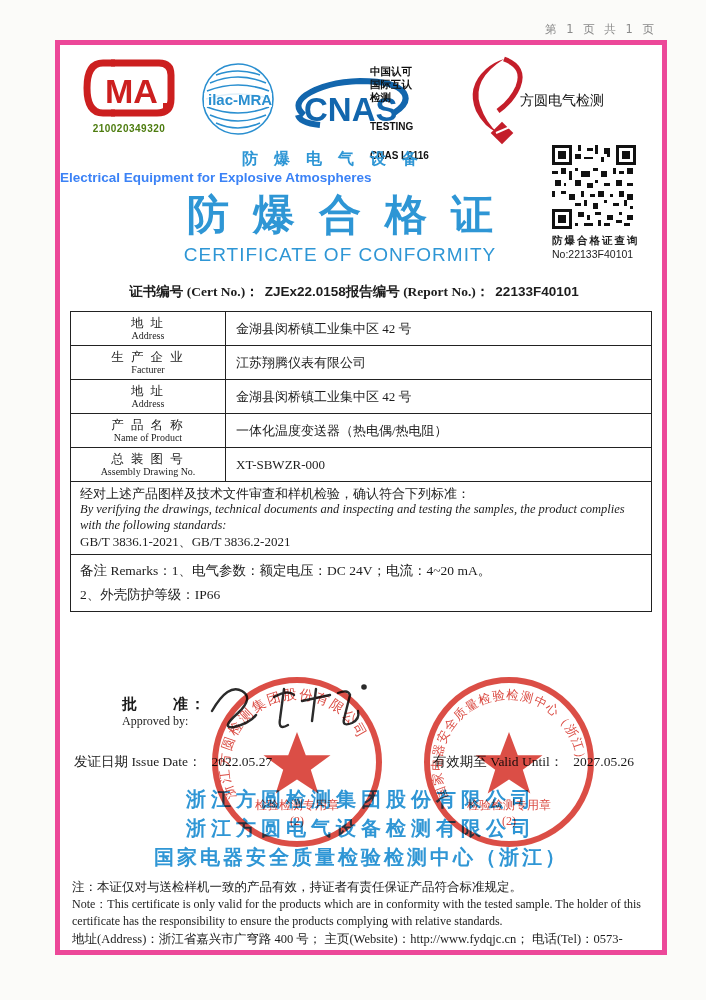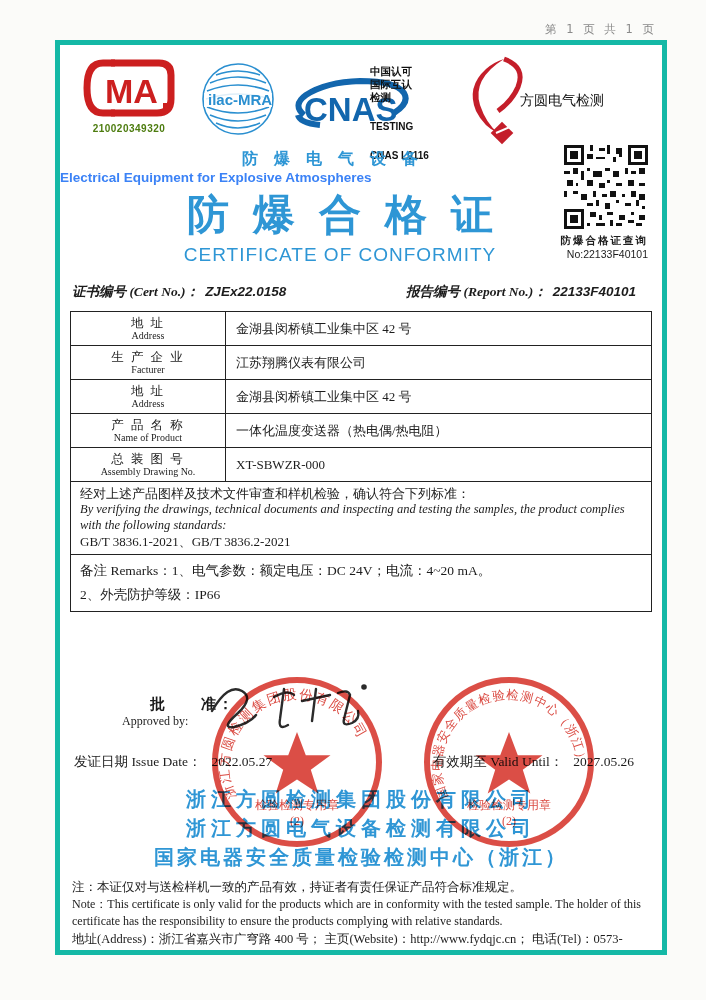--- a/index.html
+++ b/index.html
@@ -9,66 +9,66 @@
     font-family:"Liberation Serif","DejaVu Serif",serif;
     color:#1c1c1c;overflow:hidden;
   }
   .page-number{
     position:absolute;top:22px;left:545px;
     font-size:11.5px;color:#8a8a8a;letter-spacing:3px;
     font-family:"DejaVu Sans",sans-serif;
   }
   .frame{
     position:absolute;left:55px;top:40px;width:612px;height:915px;
-    border:5px solid #14b8a6;background:#fff;box-sizing:border-box;overflow:hidden;
+    border:5px solid #ec4899;background:#fff;box-sizing:border-box;overflow:hidden;
   }
   .inner{position:absolute;left:0;top:0;width:602px;height:905px;}
 
   
   .logos{position:absolute;left:0;top:8px;width:602px;height:100px;}
   .cma{position:absolute;left:14px;top:6px;width:110px;text-align:center;}
   .cma-num{color:#4d7c0f;font-weight:bold;font-size:10px;letter-spacing:.5px;font-family:"Liberation Sans",sans-serif;margin-top:2px;}
   .ilac{position:absolute;left:140px;top:8px;}
   .cnas{position:absolute;left:230px;top:22px;}
   .cnas-info{position:absolute;left:310px;top:12px;font-family:"Liberation Sans",sans-serif;font-weight:bold;color:#111;}
   .cnas-info .cn{font-size:10.5px;line-height:13px;}
   .cnas-info .en{font-size:10px;line-height:12px;margin-top:17px;}
   .fangyuan{position:absolute;left:386px;top:0px;}
 
   
   .h-cn-small{position:absolute;top:104px;width:540px;text-align:center;color:#2e96d5;font-size:16px;font-weight:bold;letter-spacing:16px;text-indent:16px;}
   .h-en-small{position:absolute;top:125px;width:540px;text-align:left;color:#3b82f6;font-size:13.5px;font-weight:bold;font-family:"Liberation Sans",sans-serif;}
   .h-cn-large{position:absolute;top:142px;width:560px;text-align:center;color:#2e96d5;font-size:42px;font-weight:bold;letter-spacing:24px;text-indent:24px;}
   .h-en-large{position:absolute;top:199px;width:560px;text-align:center;color:#2e96d5;font-size:19px;letter-spacing:1px;font-family:"Liberation Sans",sans-serif;}
 
-  .qr-block{position:absolute;right:14px;top:100px;width:96px;text-align:right;}
+  .qr-block{position:absolute;right:14px;top:100px;width:96px;text-align:left;}
   .qr-caption{font-size:10.5px;font-weight:bold;letter-spacing:2px;margin-top:1px;}
   .qr-no{font-size:10.5px;font-family:"Liberation Sans",sans-serif;}
 
   
-  .cert-line{position:absolute;top:238px;left:0;width:602px;display:flex;justify-content:space-between;padding:0 26px 0 12px;box-sizing:border-box;font-size:13.5px;font-weight:bold;font-style:italic;}
+  .cert-line{position:absolute;top:238px;left:0;width:602px;display:flex;justify-content:center;padding:0 26px 0 12px;box-sizing:border-box;font-size:13.5px;font-weight:bold;}
   .cert-line .val{font-family:"Liberation Sans",sans-serif;font-weight:bold;margin-left:6px;}
   .pair{display:flex;align-items:baseline;}
 
   
   table.cert{position:absolute;left:10px;top:266px;width:582px;border-collapse:collapse;}
   table.cert td{border:1.5px solid #222;}
   td.lbl{width:150px;text-align:center;padding:1px 2px;height:31px;}
   td.lbl .cn{font-size:12.5px;letter-spacing:2px;line-height:14px;}
   td.lbl .en{font-size:10px;line-height:12px;}
   td.val{padding:1px 10px;font-size:13px;}
   td.full{padding:4px 9px;}
   .std-cn{font-size:13px;line-height:16px;}
   .std-en{font-size:12.5px;line-height:15.5px;font-style:italic;}
   .std-codes{font-size:13px;line-height:17px;}
   .rmk{font-size:13.5px;line-height:24px;}
 
   
   .approval{position:absolute;left:62px;top:650px;}
-  .approval .cn{font-size:15px;font-weight:bold;letter-spacing:2px;margin-left:28px;}
+  .approval .cn{font-size:15px;font-weight:bold;letter-spacing:2px;}
   .approval .en{font-size:12px;}
   .signature{position:absolute;left:138px;top:630px;}
   .dates{position:absolute;left:0;top:708px;width:602px;display:flex;justify-content:space-between;padding:0 28px 0 14px;box-sizing:border-box;font-size:13.5px;}
   .dates .val{font-family:Liberation Serif, serif;margin-left:10px;}
 
   
   .issuers{position:absolute;left:0;top:740px;width:602px;text-align:center;color:#2f96d5;font-weight:bold;}
   .issuer-line{font-size:20px;line-height:29px;letter-spacing:5px;}
   .issuer-line.last{letter-spacing:3px;}
 

